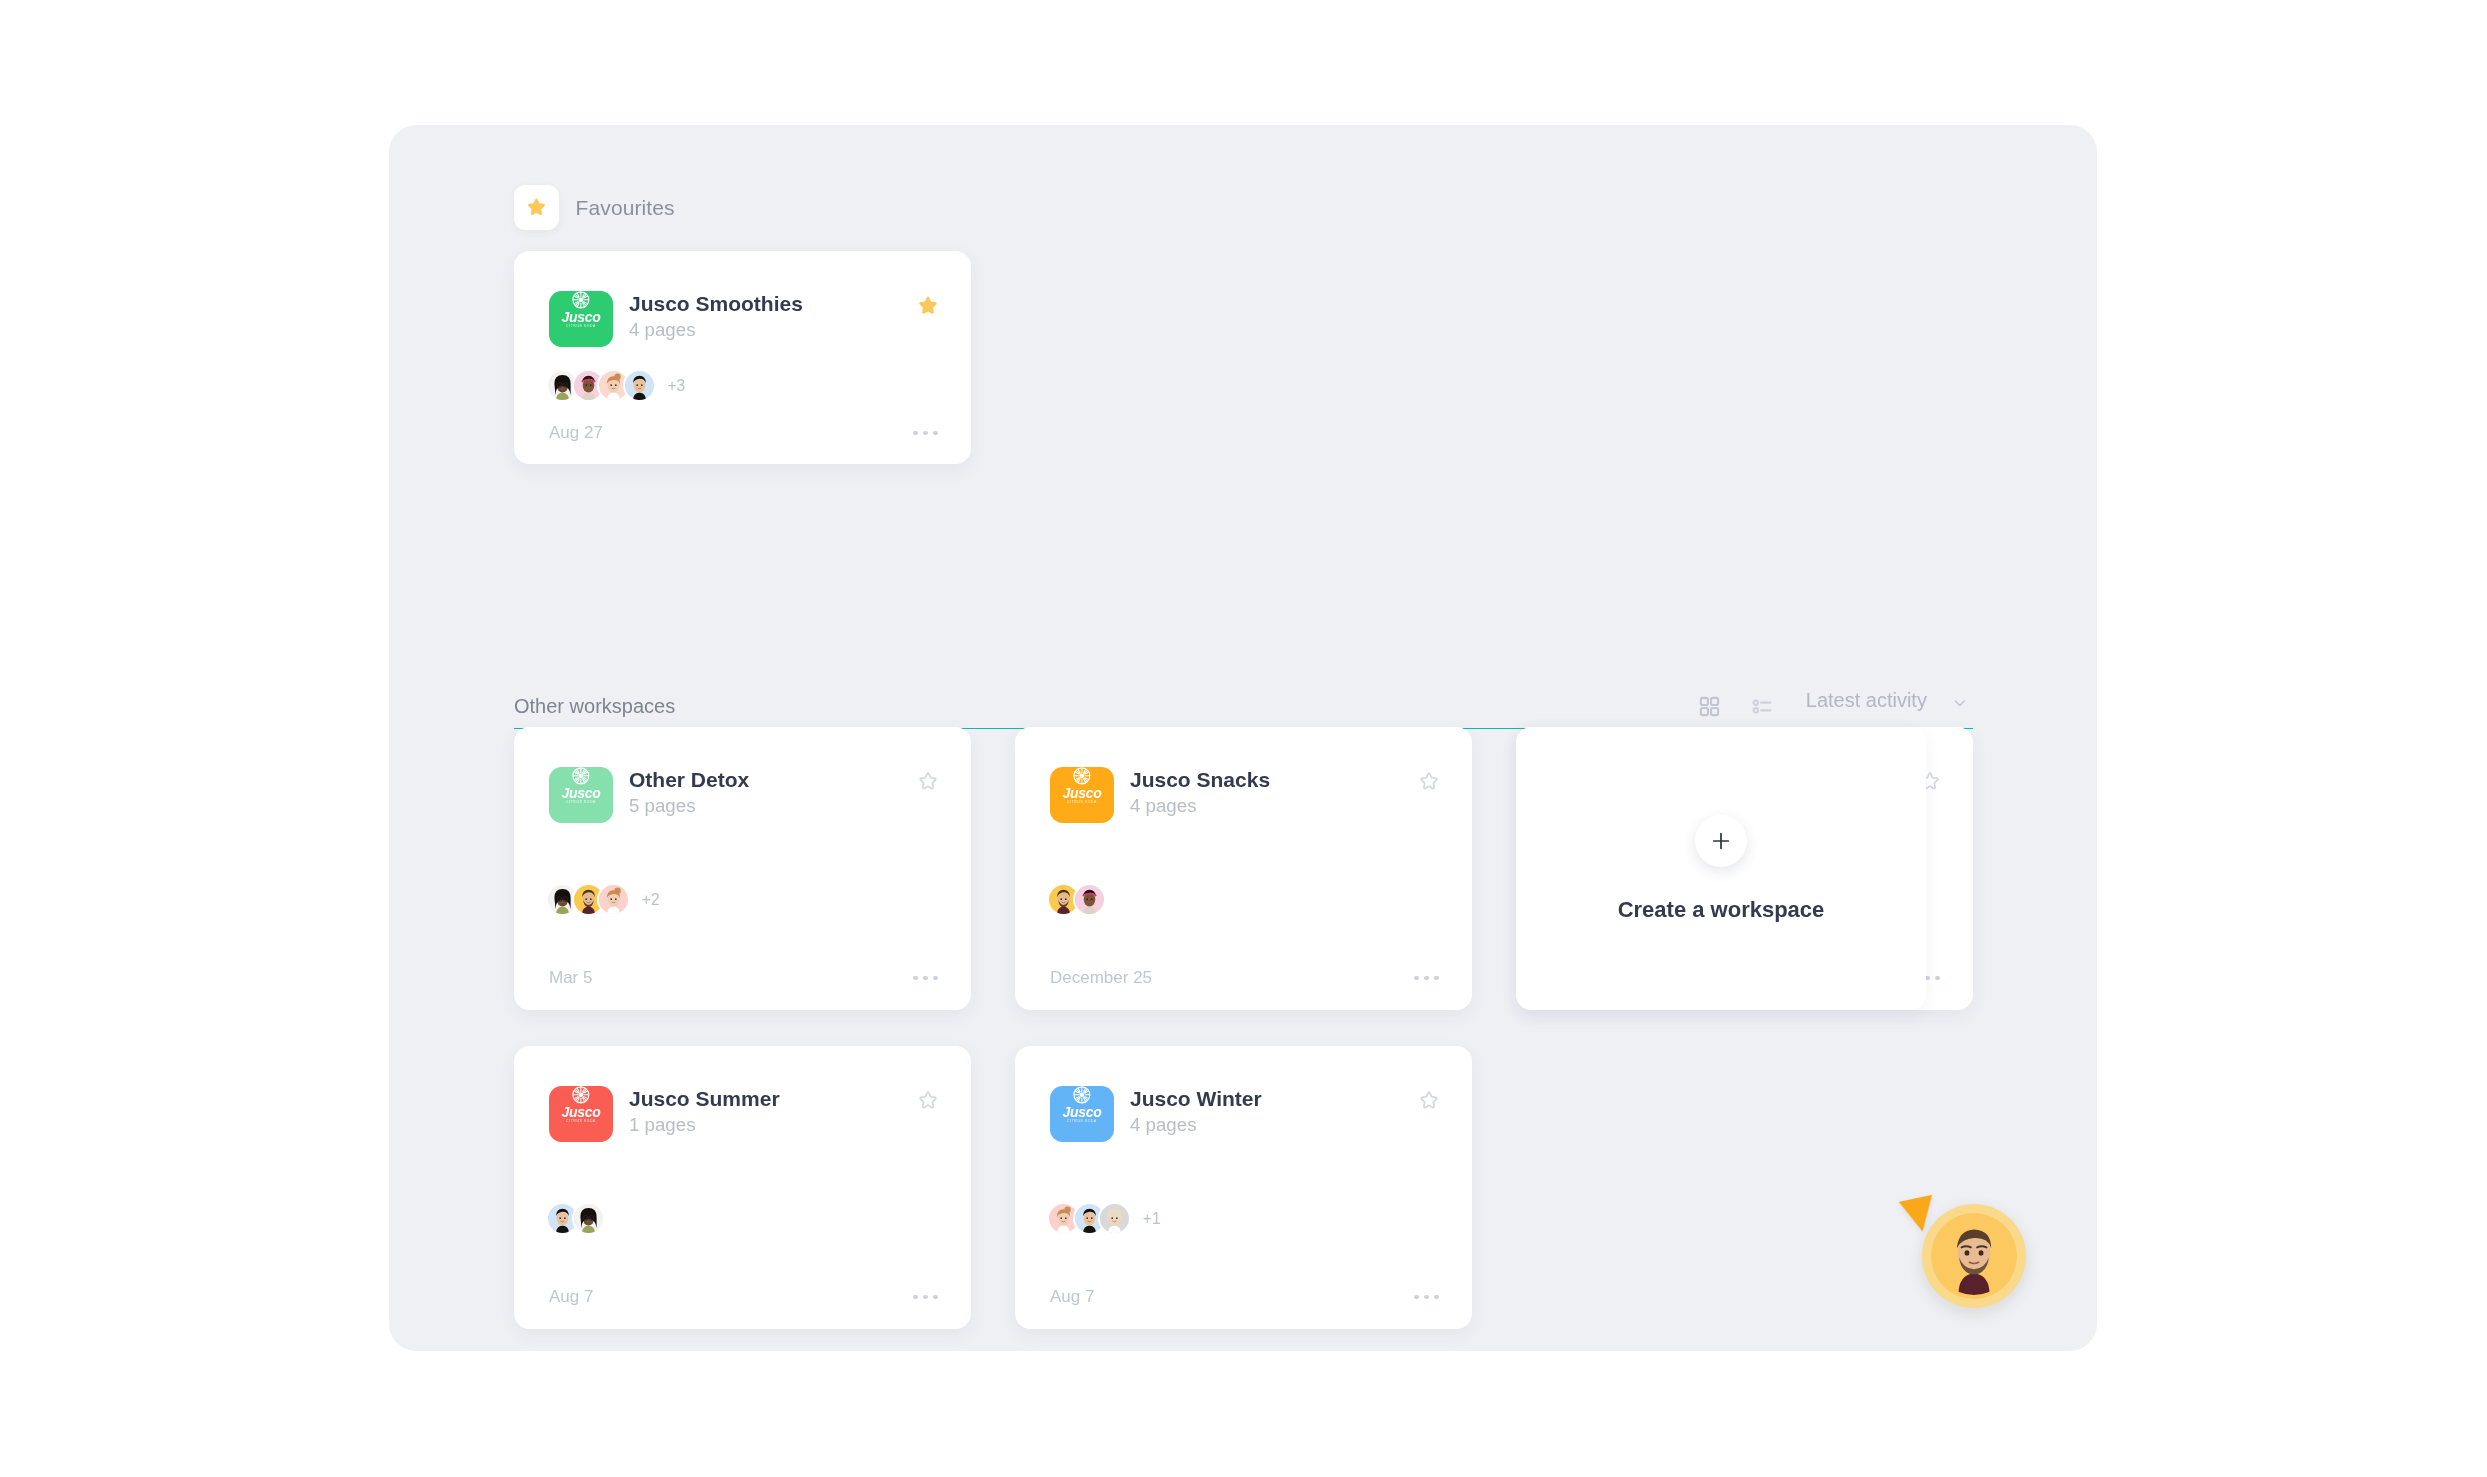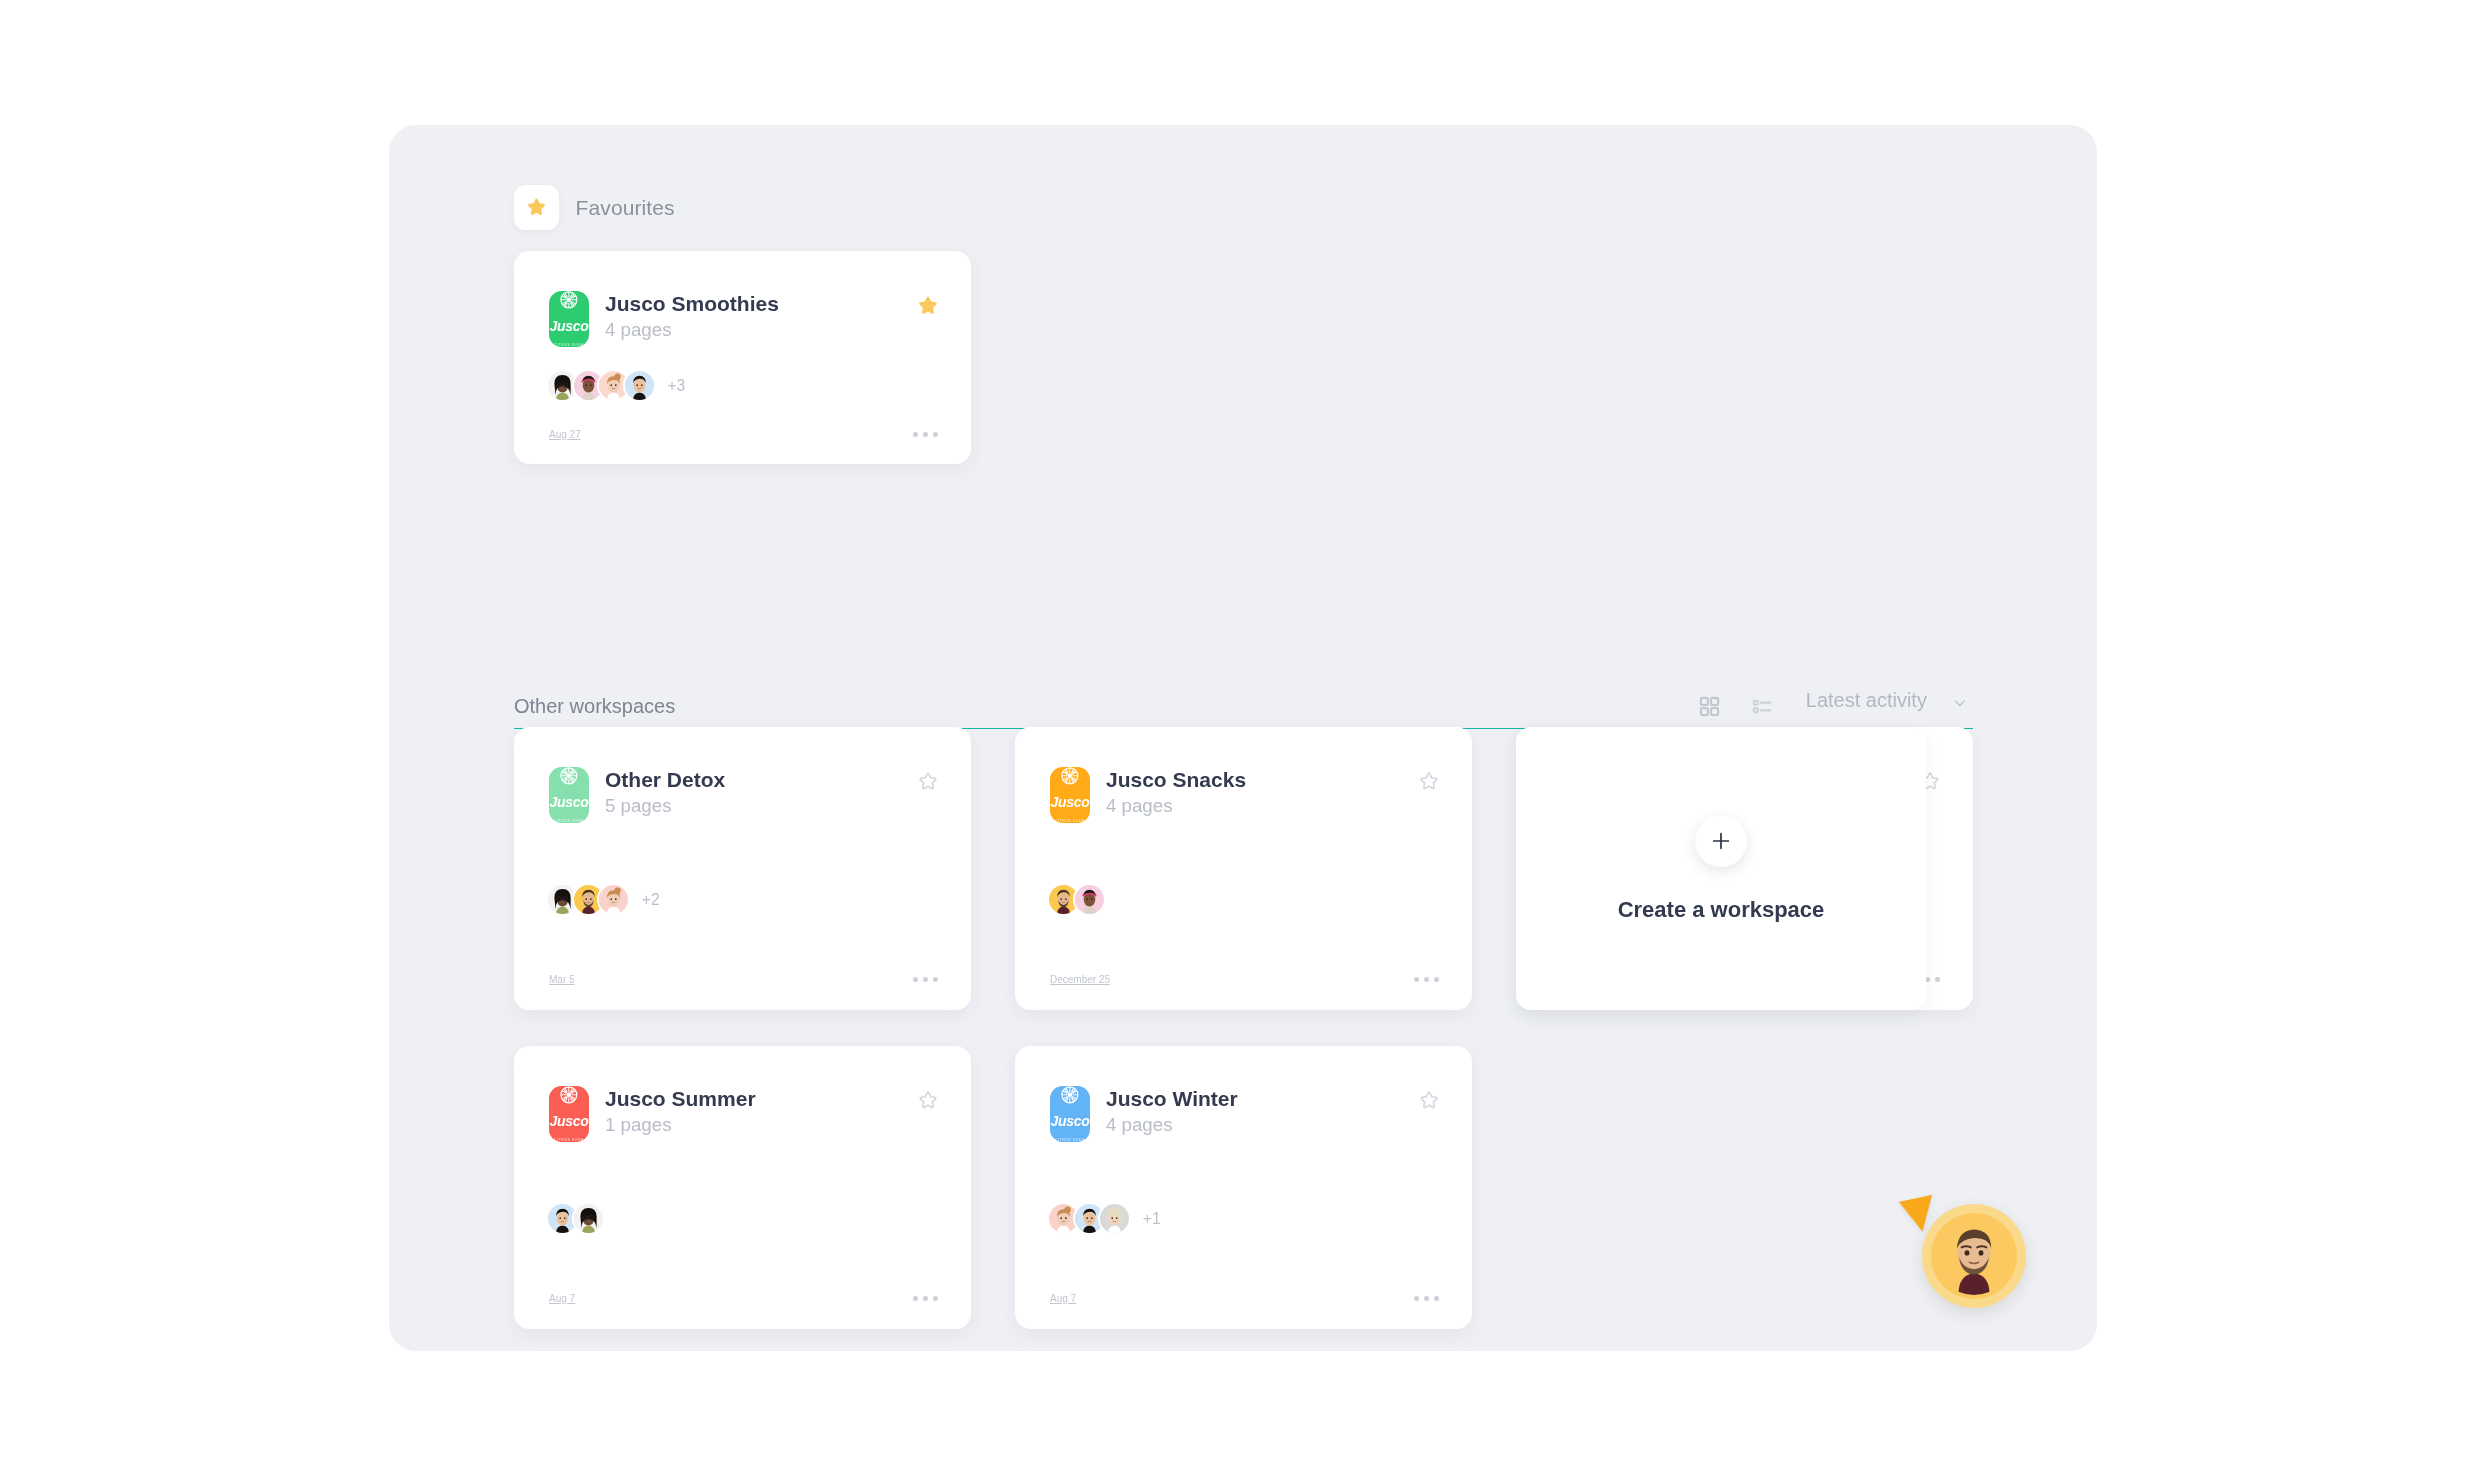--- a/index.html
+++ b/index.html
@@ -61,29 +61,29 @@
   .card-top {
     position: absolute;
     left: 35px;
     top: 40px;
     right: 30px;
     display: flex;
     align-items: flex-start;
   }
 
   .logo {
-    width: 40px;
+    width: 64px;
     height: 56px;
     border-radius: 12.5px;
     flex: 0 0 auto;
     position: relative;
     display: flex;
     flex-direction: column;
     align-items: center;
-    justify-content: space-between;
+    justify-content: flex-start;
     overflow: hidden;
   }
   .logo .wheel {
     width: 17.7px; height: 17.7px; display: block; margin-bottom: 1px;
   }
   .logo .brand {
     color: #ffffff;
     font-size: 14px;
     font-weight: bold;
     font-style: italic;
@@ -150,24 +150,23 @@
   
   .card-foot {
     position: absolute;
     left: 35px;
     right: 30px;
     display: flex;
     align-items: center;
     justify-content: space-between;
   }
   .date {
-    font-size: 10px;
+    font-size: 17px;
     color: #c2c6d0;
     white-space: nowrap;
-    text-decoration: underline;
   }
   .dots { display: flex; gap: 5.2px; align-items: center; padding: 6.2px 3.1px; }
   .dots i { width: 4.7px; height: 4.7px; border-radius: 50%; background: #cdd1da; display: block; }
 
   
   .other-bar {
     position: absolute;
     left: 125px;
     top: 559px;
     width: 1459px;

